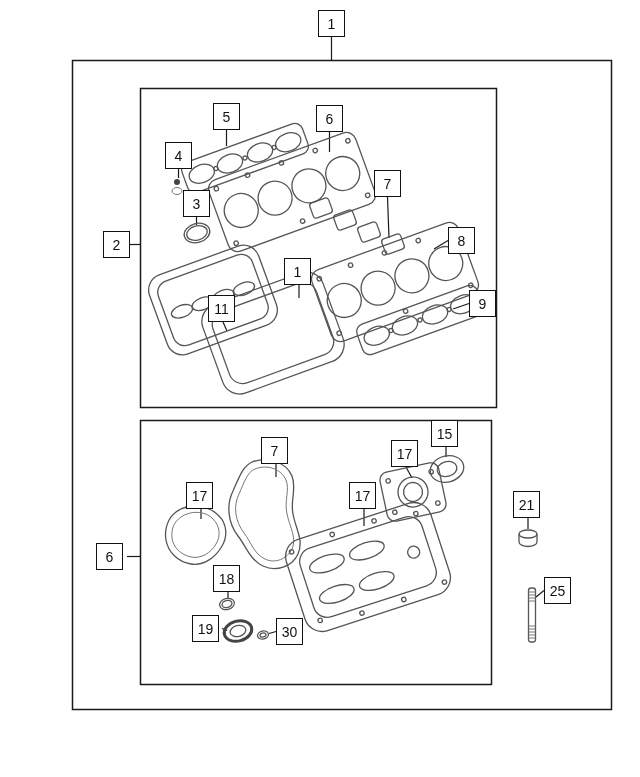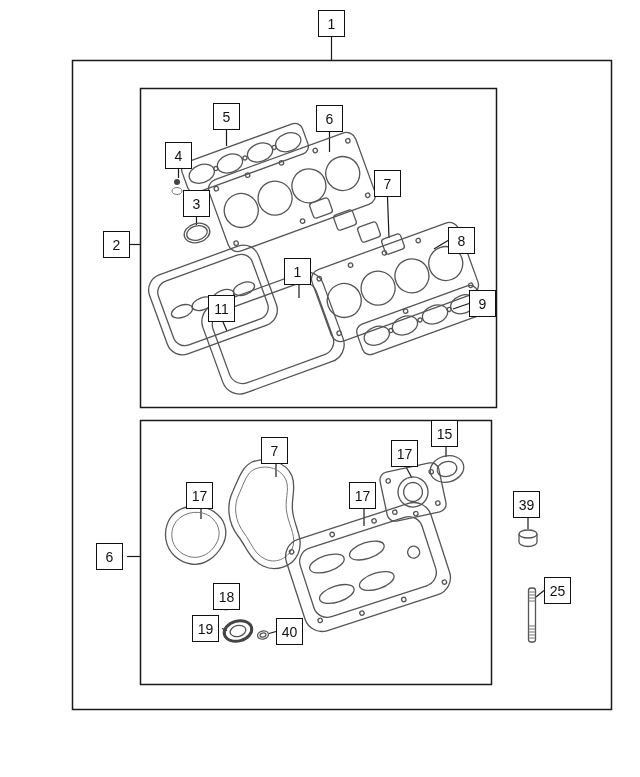--- a/index.html
+++ b/index.html
@@ -211,19 +211,19 @@
   <div class="callout" style="left:448px;top:227px">8</div>
   <div class="callout" style="left:469px;top:290px">9</div>
   <div class="callout" style="left:284px;top:258px">1</div>
   <div class="callout" style="left:208px;top:295px">11</div>
   <div class="callout" style="left:96px;top:543px">6</div>
   <div class="callout" style="left:186px;top:482px">17</div>
   <div class="callout" style="left:261px;top:437px">7</div>
   <div class="callout" style="left:431px;top:420px">15</div>
   <div class="callout" style="left:391px;top:440px">17</div>
   <div class="callout" style="left:349px;top:482px">17</div>
-  <div class="callout" style="left:213px;top:583px">18</div>
+  <div class="callout" style="left:213px;top:565px">18</div>
   <div class="callout" style="left:192px;top:615px">19</div>
-  <div class="callout" style="left:276px;top:618px">40</div>
-  <div class="callout" style="left:513px;top:491px">39</div>
+  <div class="callout" style="left:276px;top:618px">30</div>
+  <div class="callout" style="left:513px;top:491px">21</div>
   <div class="callout" style="left:544px;top:577px">25</div>
 
 </div>
 
 </body></html>

